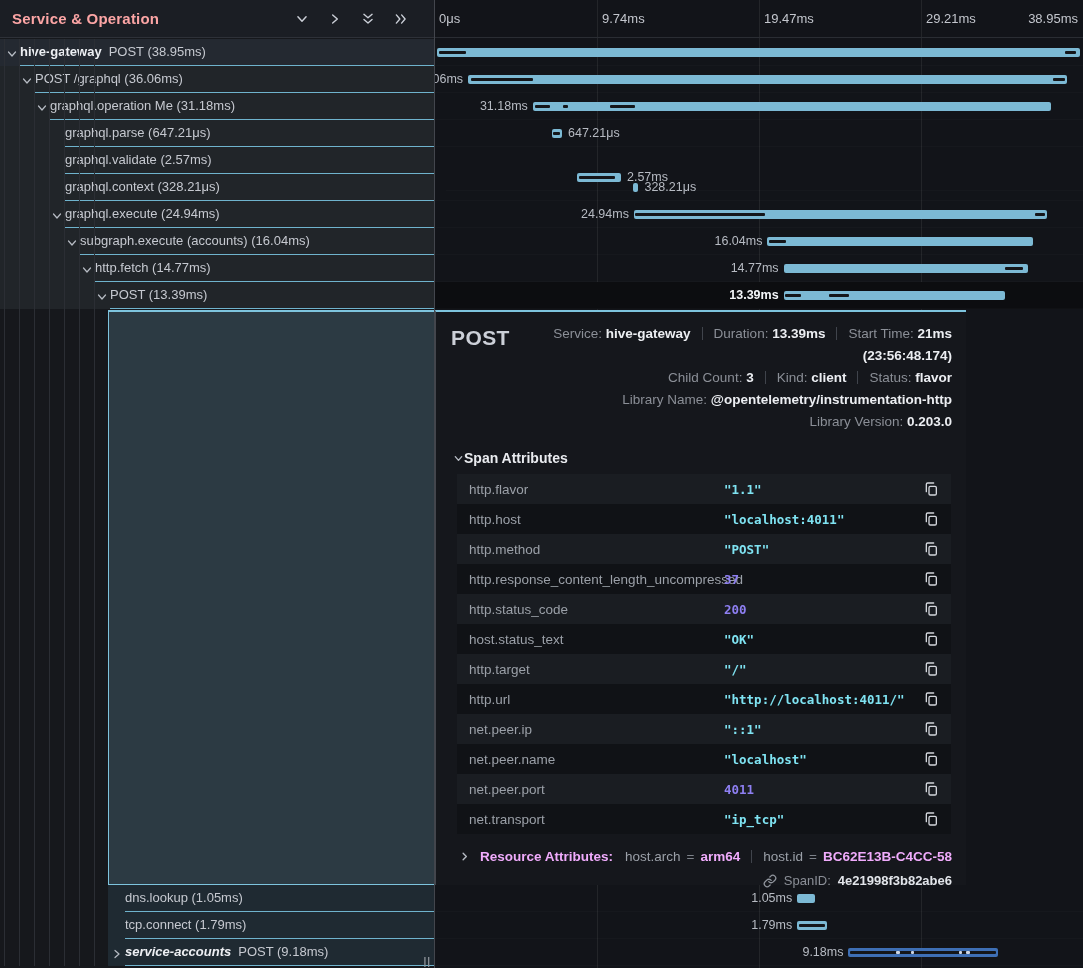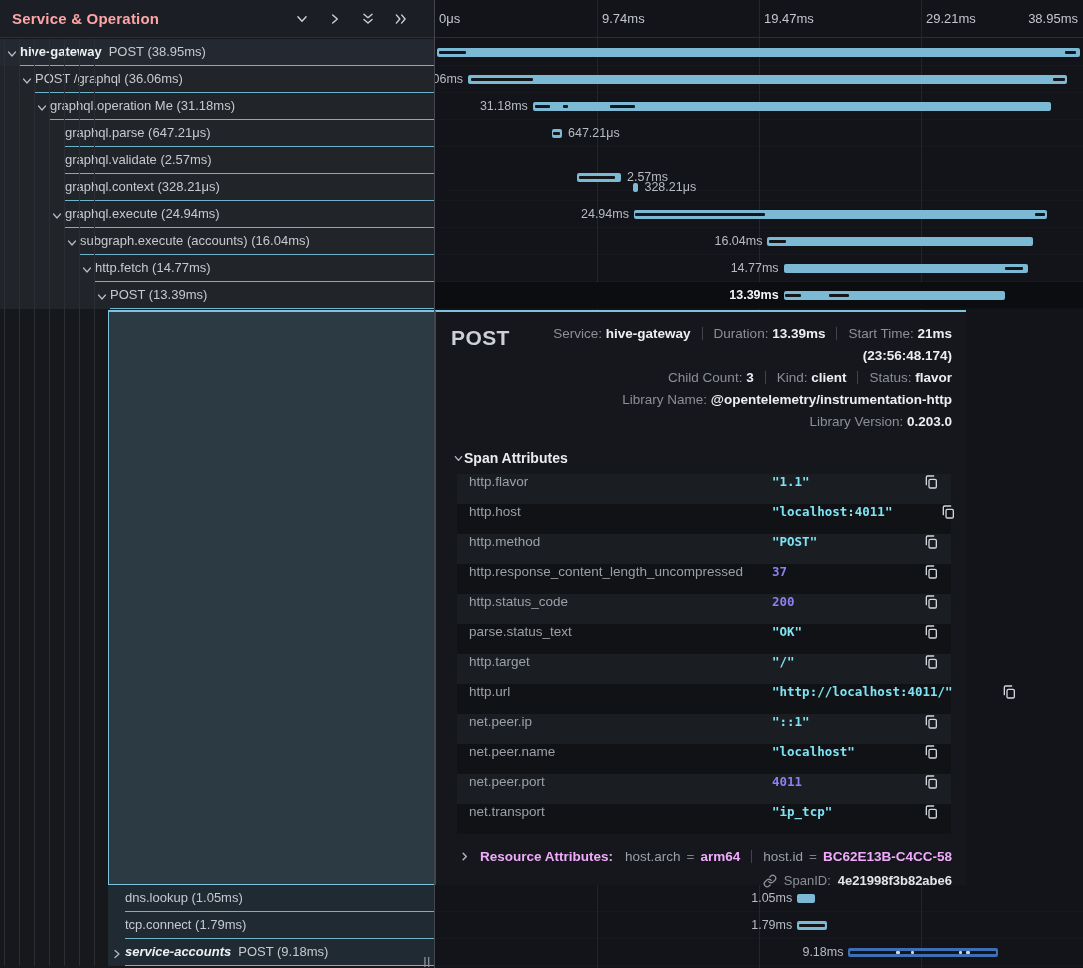--- a/index.html
+++ b/index.html
@@ -65,21 +65,21 @@
   .d-title { font-size:21px; font-weight:600; color:#ccd0d8; letter-spacing:.4px; padding-top:3px; }
   .d-meta { margin-left:auto; text-align:right; font-size:13.5px; line-height:22px; color:#8b8f97; }
   .d-meta b { color:#eceef2; font-weight:700; }
   .msep { display:inline-block; width:1px; height:13px; background:#40444c; margin:0 11px; vertical-align:-2px; }
   .section-h {
     margin-top:17px; margin-left:2px; font-size:14px; font-weight:700; color:#e9ebef;
     display:flex; align-items:center; gap:0; cursor:pointer;
   }
   .section-h .chev-s { width:11px; height:11px; color:#b7bcc4; display:inline-flex; }
   .attr-table { margin-top:8px; margin-left:6px; margin-right:1px; }
-  .attr-row { display:flex; align-items:flex-start; height:30px; padding:0 12px; cursor:pointer;gap:48px; }
+  .attr-row { display:flex; align-items:center; height:30px; padding:0 12px; cursor:pointer; }
   .attr-row.odd { background:#1a1d22; }
   .attr-row.even { background:#101216; }
   .attr-key { width:255px; flex-shrink:0; font-size:13.5px; color:#9ba0a8; }
   .attr-val { flex:1; font-family:"DejaVu Sans Mono", monospace; font-size:12.5px; font-weight:700; }
   .attr-val.string { color:#7fe3f2; }
   .attr-val.number { color:#8e7ff2; }
   .copy-btn { width:16px; height:16px; color:#d3d6dc; cursor:pointer; flex-shrink:0; display:inline-flex; background:none; border:none; }
   .resource-row {
     margin-top:15px; margin-left:8px; display:flex; align-items:center;
     font-size:13.5px; color:#9ba0a8; white-space:nowrap; overflow:hidden; cursor:pointer;
@@ -252,21 +252,21 @@
             <span class="attr-key">http.status_code</span>
             <span class="attr-val number">200</span>
             <button class="copy-btn">
               <svg viewBox="0 0 24 24" fill="none" stroke="currentColor" stroke-width="2" stroke-linecap="round" stroke-linejoin="round" width="100%" height="100%">
                 <rect x="9" y="8" width="11" height="13" rx="2"></rect>
                 <path d="M5 16V5a2 2 0 0 1 2-2h9"></path>
               </svg>
             </button>
           </div>
           <div class="attr-row even">
-            <span class="attr-key">parse.status_text</span>
+            <span class="attr-key">host.status_text</span>
             <span class="attr-val string">"OK"</span>
             <button class="copy-btn">
               <svg viewBox="0 0 24 24" fill="none" stroke="currentColor" stroke-width="2" stroke-linecap="round" stroke-linejoin="round" width="100%" height="100%">
                 <rect x="9" y="8" width="11" height="13" rx="2"></rect>
                 <path d="M5 16V5a2 2 0 0 1 2-2h9"></path>
               </svg>
             </button>
           </div>
           <div class="attr-row odd">
             <span class="attr-key">http.target</span>

